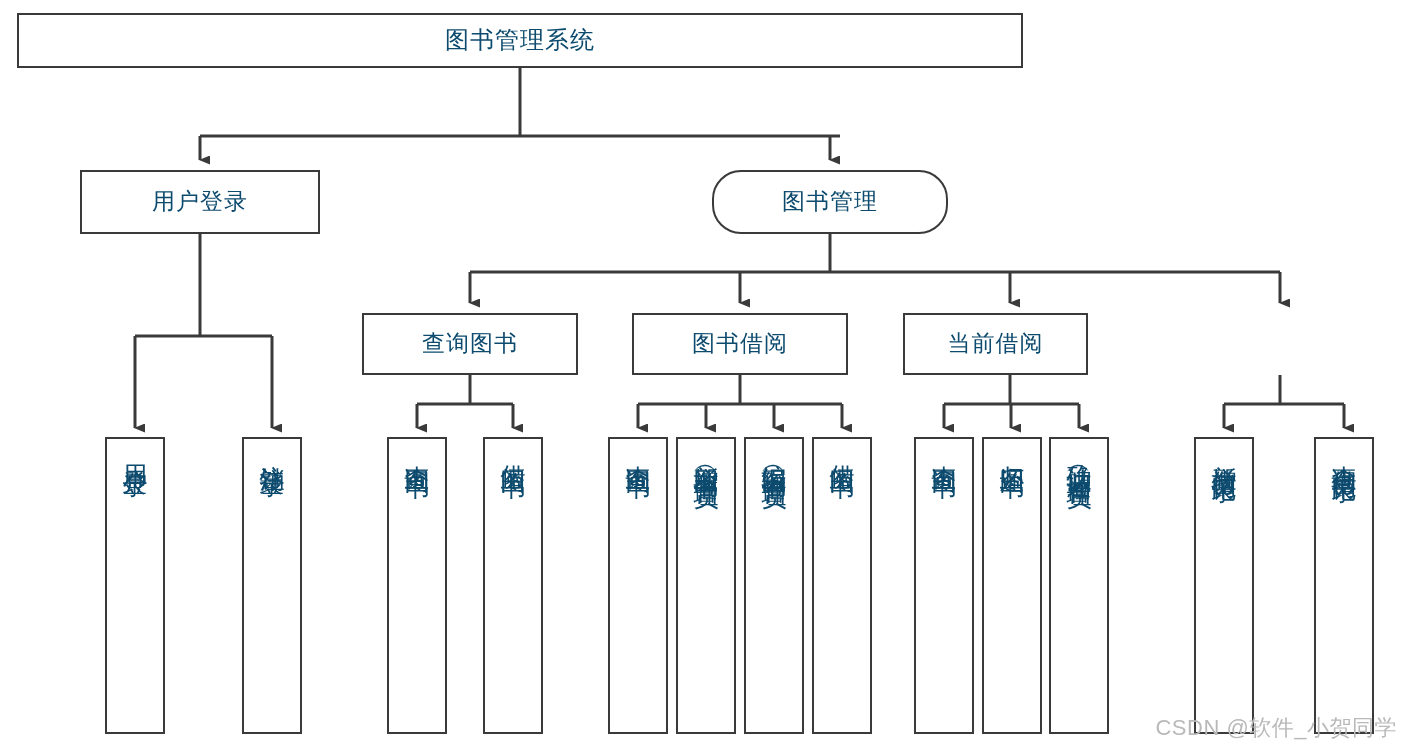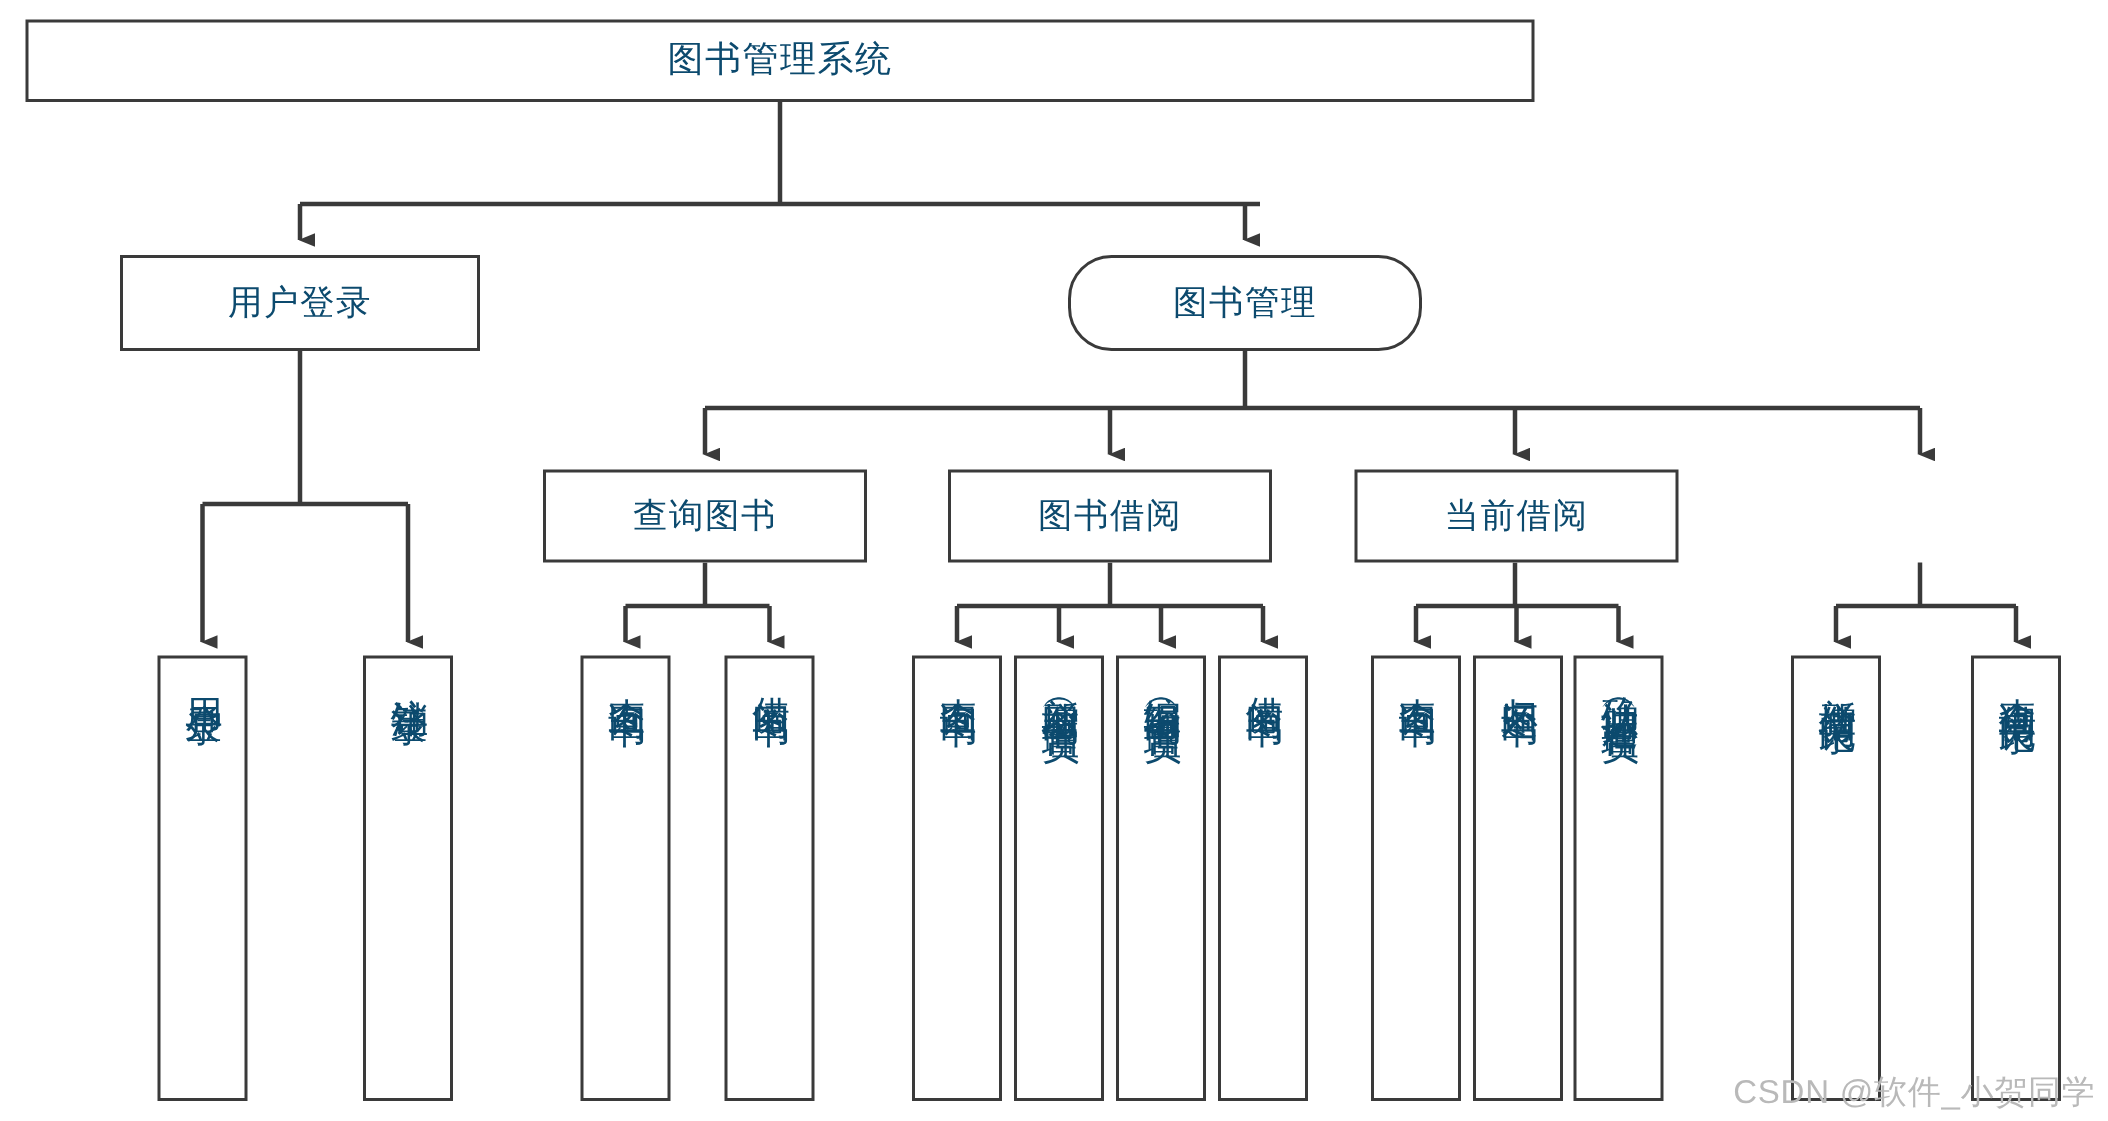--- a/index.html
+++ b/index.html
@@ -141,21 +141,21 @@
   <div class="node horiz" style="left:712px; top:170px; width:236px; height:64px;border-radius:29px;">
     <span class="label">图书管理</span>
   </div>
 
   <div class="node horiz" style="left:362px; top:313px; width:216px; height:62px;">
     <span class="label">查询图书</span>
   </div>
   <div class="node horiz" style="left:632px; top:313px; width:216px; height:62px;">
     <span class="label">图书借阅</span>
   </div>
-  <div class="node horiz" style="left:903px; top:313px; width:216px; height:62px;align-items:center;">
+  <div class="node horiz" style="left:903px; top:313px; width:185px; height:62px;align-items:center;">
     <span class="label">当前借阅</span>
   </div>
 
   <div class="node vert" style="left:105px; top:437px; width:60px; height:297px;">
     <span class="label">用户登录</span>
   </div>
   <div class="node vert" style="left:242px; top:437px; width:60px; height:297px;">
     <span class="label">注销登录</span>
   </div>
 

